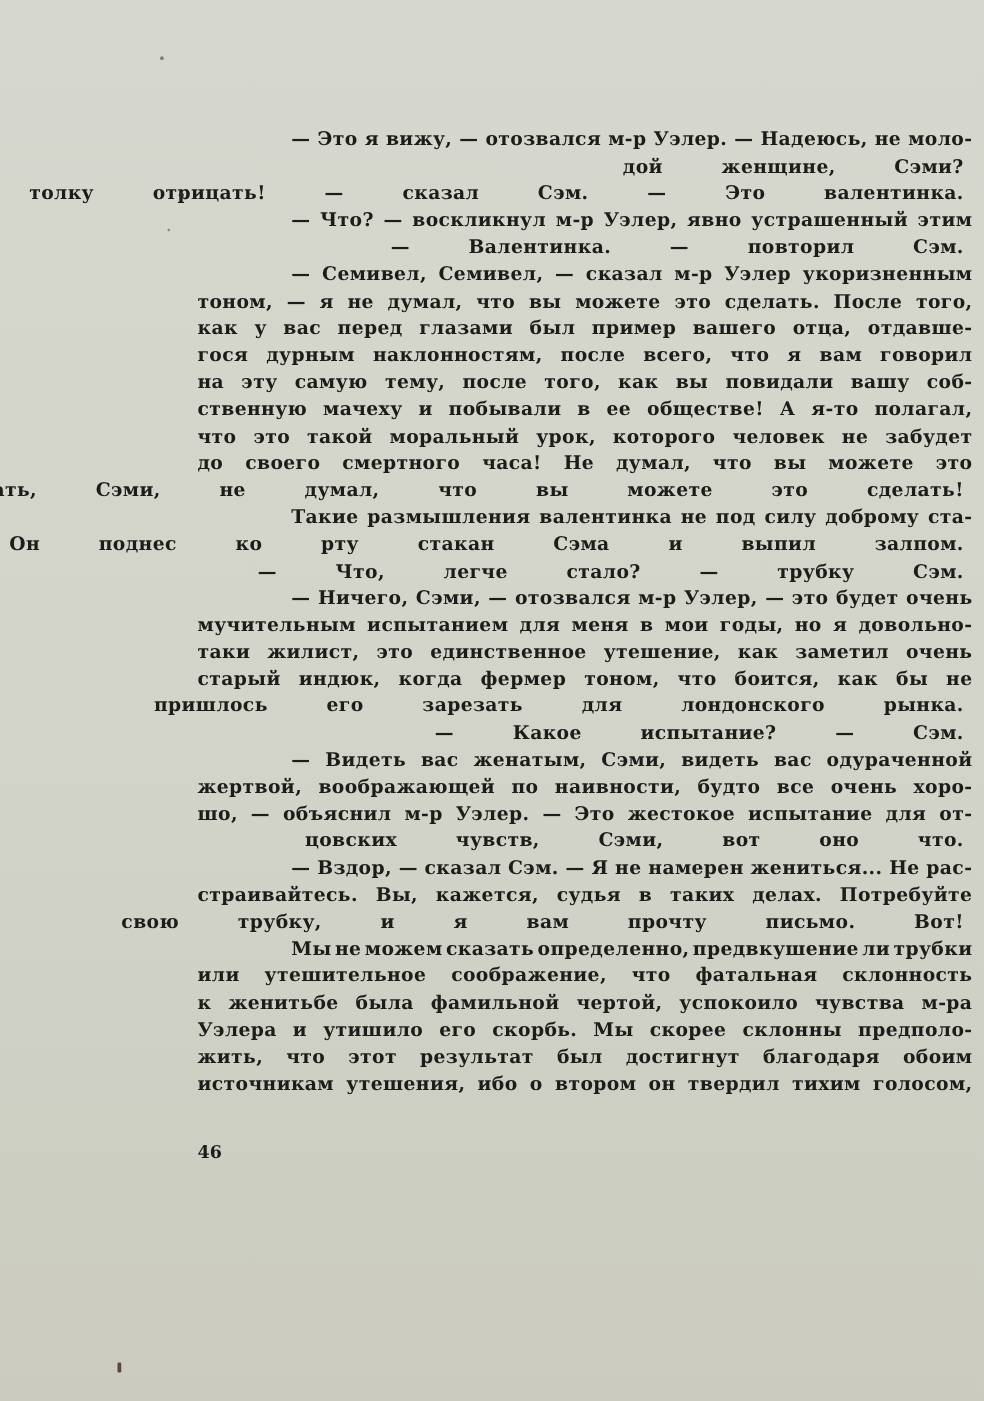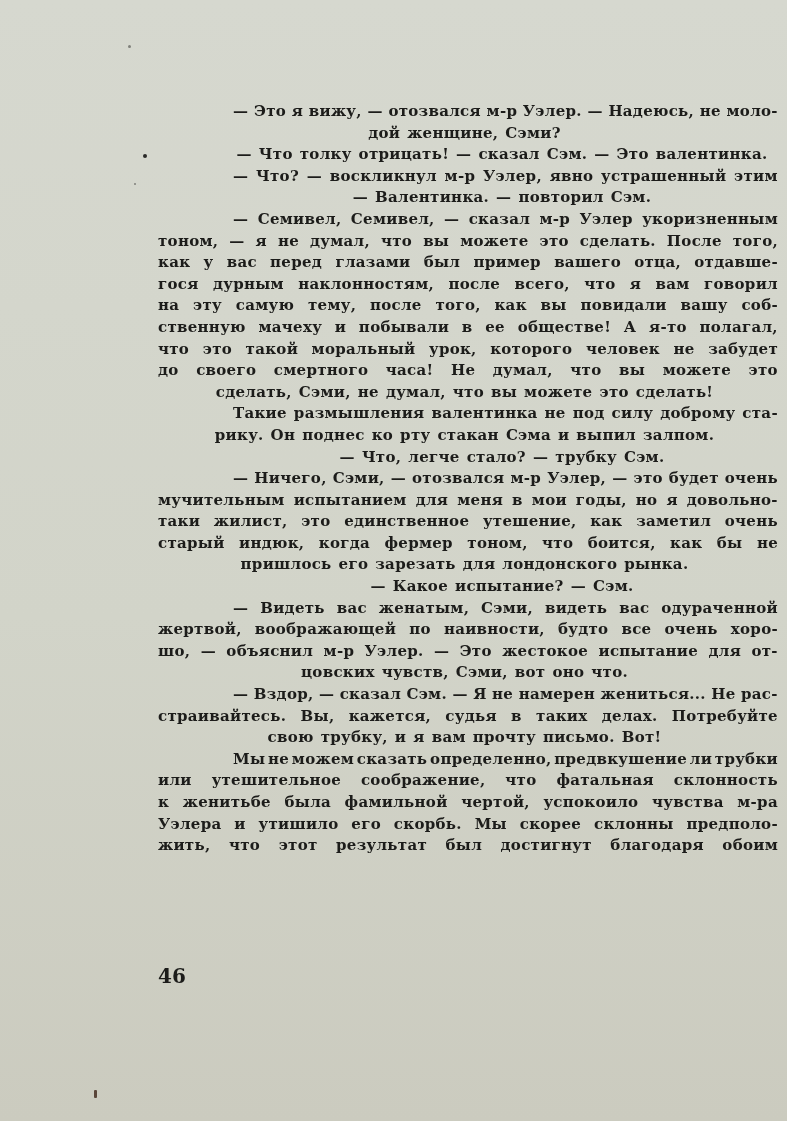--- a/index.html
+++ b/index.html
@@ -31,28 +31,28 @@
       font-weight: bold;
       letter-spacing: 0.3px;
       text-align: justify;
       text-align-last: justify;
       white-space: nowrap;
       overflow: visible;
       display: flex;
       justify-content: space-between;
     }
     .line span.w { display: inline-block; }
-    .line.last { justify-content: center; }
+    .line.last { justify-content: flex-end; gap: 40px; }
     .line.last span.w { margin-right: 7px; }
     .line.indent { padding-left: 75px; }
     .page-number {
       position: absolute;
       left: 158px;
-      top: 966px;
-      font-size: 20px;
+      top: 912px;
+      font-size: 14px;
       font-weight: bold;
       line-height: 20px;
     }
     .speck {
       position: absolute;
       background: #2a2a28;
       border-radius: 50%;
     }
     .speck.bottom { background: #5a463a; border-radius: 1px; }
   </style>
@@ -426,20 +426,31 @@
       <div class="line">
         <span class="w">жить,</span>
         <span class="w">что</span>
         <span class="w">этот</span>
         <span class="w">результат</span>
         <span class="w">был</span>
         <span class="w">достигнут</span>
         <span class="w">благодаря</span>
         <span class="w">обоим</span>
       </div>
+      <div class="line">
+        <span class="w">источникам</span>
+        <span class="w">утешения,</span>
+        <span class="w">ибо</span>
+        <span class="w">о</span>
+        <span class="w">втором</span>
+        <span class="w">он</span>
+        <span class="w">твердил</span>
+        <span class="w">тихим</span>
+        <span class="w">голосом,</span>
+      </div>
     </div>
   <div class="page-number">46</div>
 
   <div class="speck" style="left:128px;top:45px;width:3px;height:3px;opacity:.5"></div>
   <div class="speck" style="left:143px;top:154px;width:4px;height:4px"></div>
   <div class="speck" style="left:134px;top:183px;width:2px;height:2px;opacity:.5"></div>
   <div class="speck bottom" style="left:94px;top:1090px;width:3px;height:8px"></div>
 </div>
 
 </body></html>

